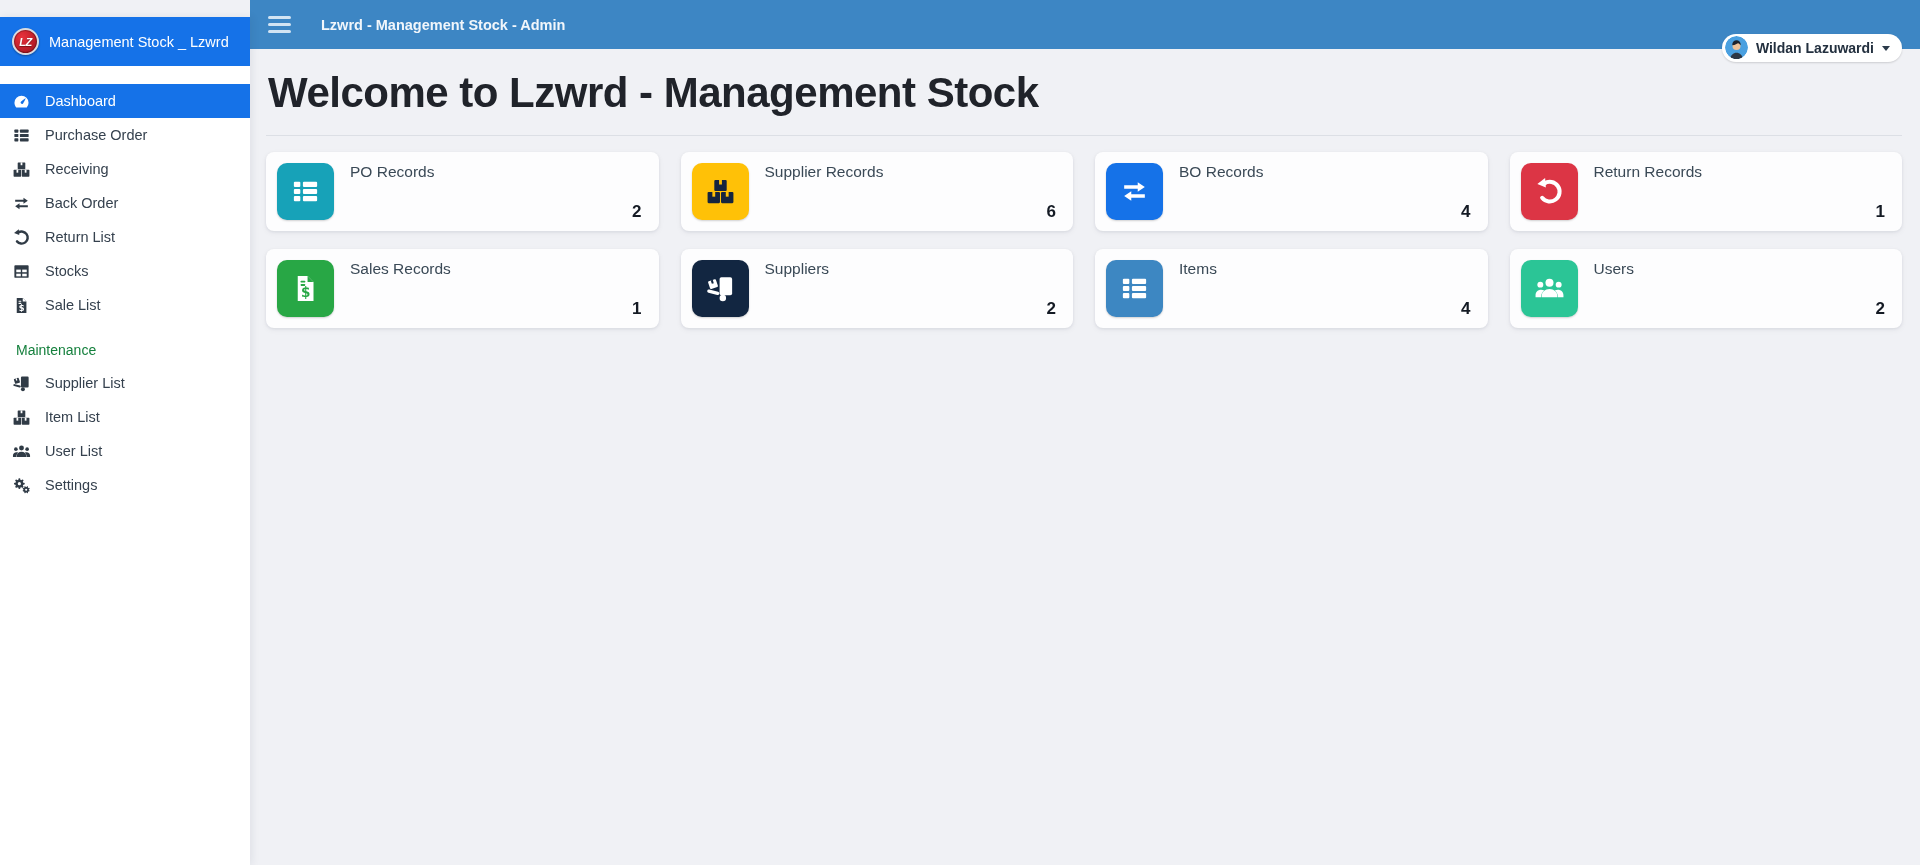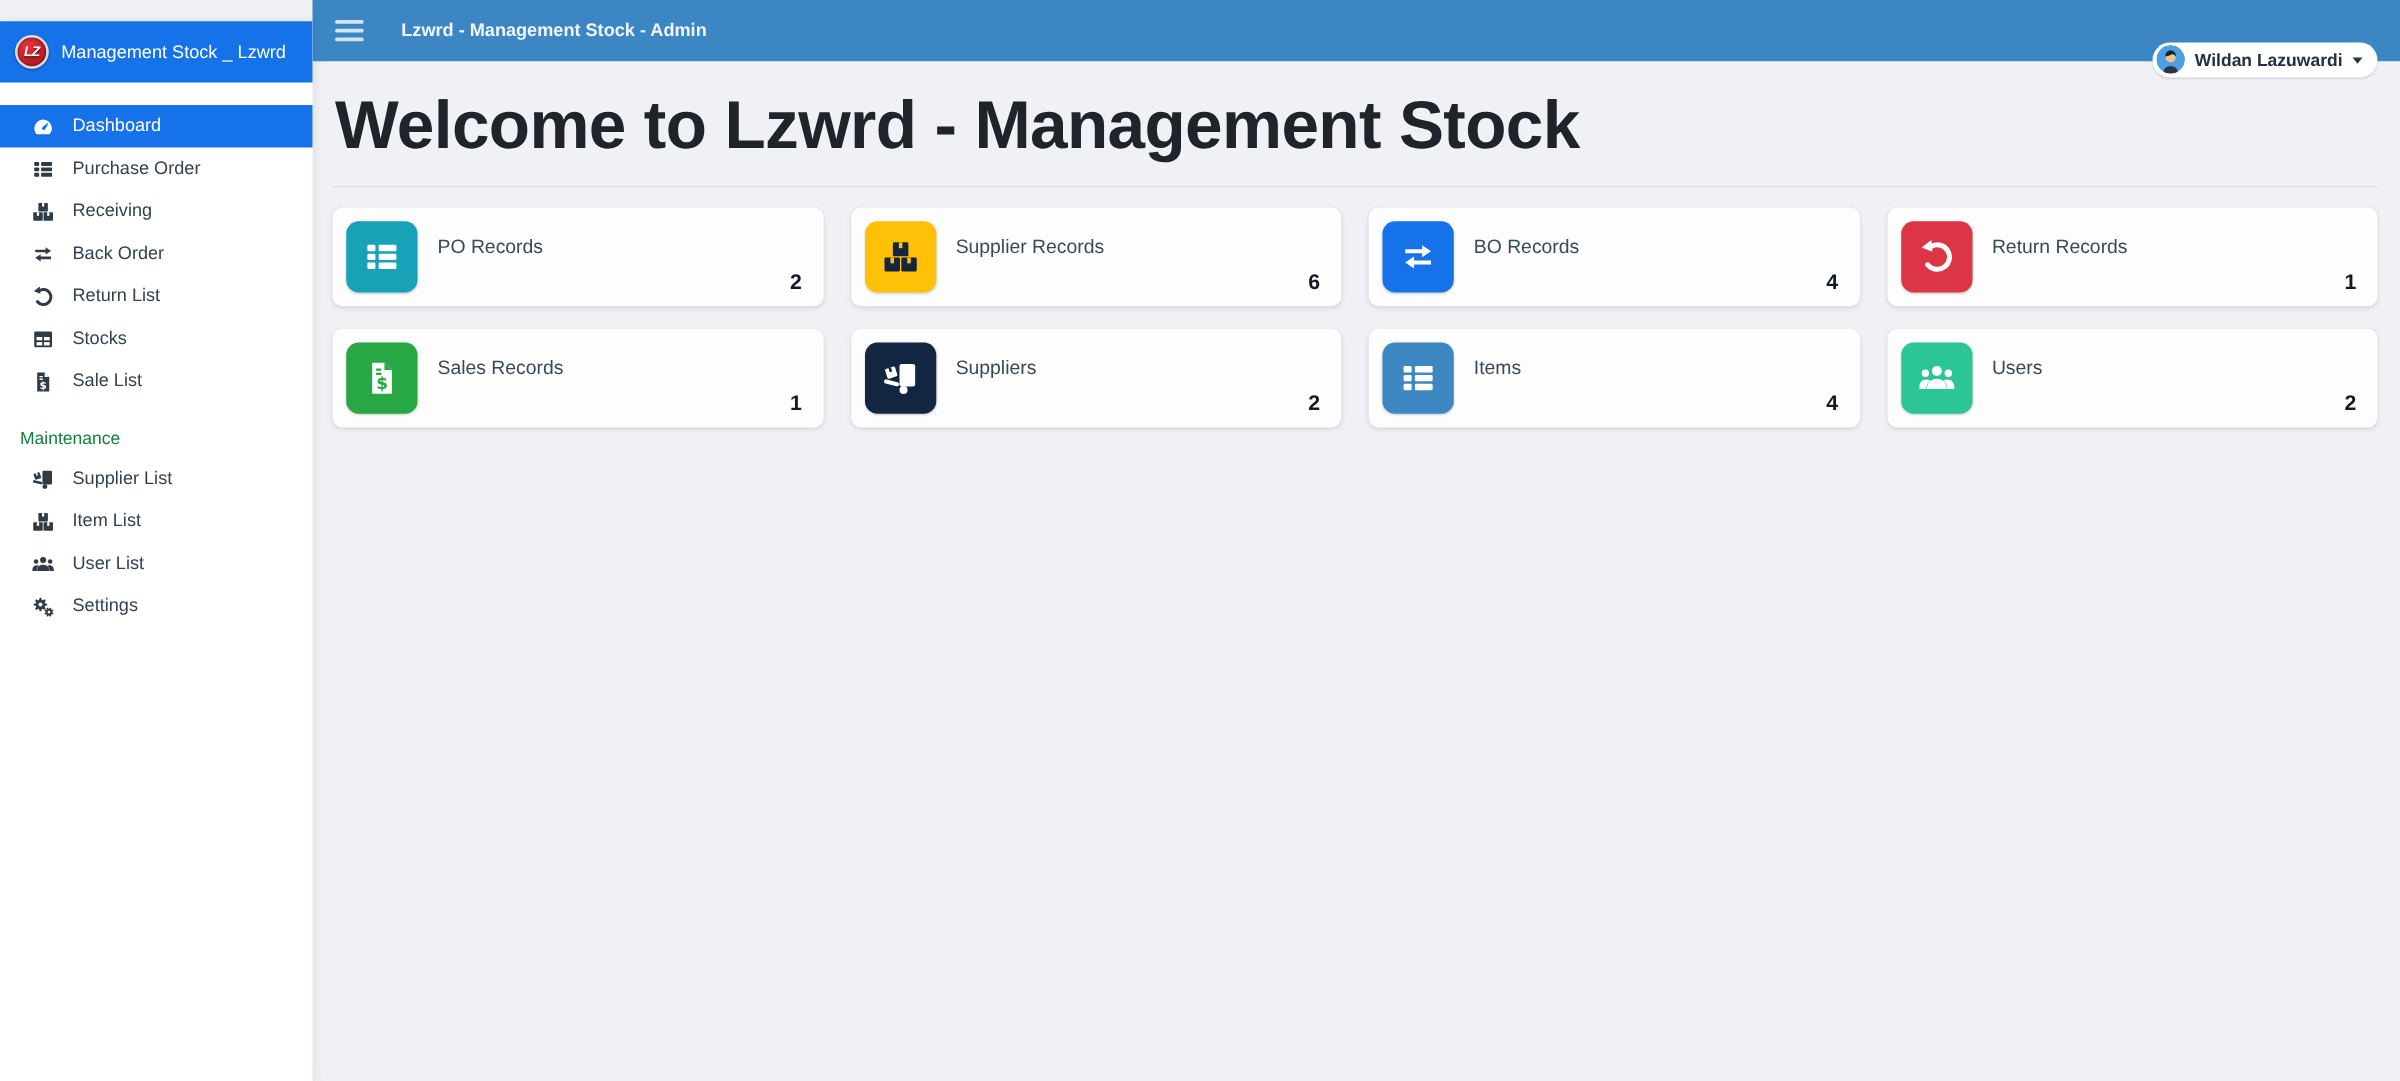--- a/index.html
+++ b/index.html
@@ -20,21 +20,21 @@
   .sidebar{position:absolute;left:0;top:17px;bottom:0;width:250px;background:#fff;
     box-shadow:2px 0 8px rgba(30,40,60,.08);z-index:5;}
   .brand{height:49px;background:var(--brand-blue);display:flex;align-items:center;gap:10px;padding:0 12px;cursor:pointer;}
   .logo-badge{width:27px;height:27px;border-radius:50%;flex:0 0 auto;
     background:radial-gradient(circle at 35% 30%,#e8323c 0%,#c01f2a 55%,#8f141d 100%);
     border:2px solid #d9dbdf;box-shadow:0 1px 2px rgba(0,0,0,.35), inset 0 0 0 1px rgba(0,0,0,.25);
     display:flex;align-items:center;justify-content:center;}
   .logo-badge span{color:#fff;font-weight:800;font-style:italic;font-size:11px;letter-spacing:-.5px;text-shadow:0 1px 1px rgba(0,0,0,.4);}
   .brand-title{color:#ffffff;font-size:14.5px;white-space:nowrap;}
   .side-nav{padding-top:18px;}
-  .nav-item{height:34px;display:flex;align-items:center;gap:14px;padding:0 14px 0 25px;
+  .nav-item{height:34px;display:flex;align-items:center;gap:14px;padding:0 14px 0 12px;
     color:var(--sidebar-text);font-size:14.5px;cursor:pointer;}
   .nav-item .icn{width:19px;height:19px;flex:0 0 auto;display:flex;align-items:center;justify-content:center;color:#303b46;}
   .nav-item .cut{fill:#fff;}
   .nav-item.active{background:var(--brand-blue);color:#fff;}
   .nav-item.active .icn{color:#fff;}
   .nav-item.active .cut{fill:var(--brand-blue);}
   .nav-item .undo-stroke{stroke:currentColor;fill:none;}
   .section-label{margin-top:12px;padding:8px 16px;font-size:14px;color:#15803d;}
 
   
@@ -48,33 +48,33 @@
     height:28px;padding:0 12px 0 3px;cursor:pointer;box-shadow:0 1px 2px rgba(0,0,0,.15);margin-top:46px;}
   .avatar{width:23px;height:23px;border-radius:50%;overflow:hidden;flex:0 0 auto;}
   .avatar svg{width:100%;height:100%;}
   .user-name{font-size:14px;font-weight:700;color:#23303f;white-space:nowrap;}
   .caret{width:0;height:0;border-left:4.5px solid transparent;border-right:4.5px solid transparent;
     border-top:5px solid #2b3a4a;margin-top:1px;}
 
   
   .content{position:absolute;left:250px;top:49px;right:0;bottom:0;background:var(--page-bg);
     padding:12px 18px 0 16px;overflow:hidden;}
-  .page-title{font-size:54px;font-weight:600;color:#20232a;letter-spacing:-.5px;margin:8px 0 0 2px;}
+  .page-title{font-size:42px;font-weight:600;color:#20232a;letter-spacing:-.5px;margin:8px 0 0 2px;}
   .divider{border-bottom:1px solid #dcdfe5;margin-top:18px;}
   .cards{margin-top:16px;display:grid;grid-template-columns:repeat(4,1fr);column-gap:22px;row-gap:18px;}
   .card{position:relative;background:var(--card-bg);border-radius:8px;height:79px;padding:11px 16px 11px 11px;
     display:flex;cursor:pointer;
     box-shadow:0 1px 3px rgba(20,30,60,.08),0 2px 6px rgba(20,30,60,.05);}
   .tile{width:57px;height:57px;border-radius:10px;flex:0 0 auto;background:var(--tile);
     color:var(--tile-icn,#fff);display:flex;align-items:center;justify-content:center;
     box-shadow:0 1px 2px rgba(0,0,0,.18);}
   .tile .icn{width:31px;height:31px;}
   .tile .cut{fill:var(--tile);}
   .tile .undo-stroke{stroke:currentColor;fill:none;}
-  .card-label{margin-left:16px;margin-top:12px;font-size:15.5px;color:#3a4956;}
+  .card-label{margin-left:16px;margin-top:0;font-size:15.5px;color:#3a4956;}
   .card-count{position:absolute;right:17px;bottom:9px;font-size:17px;font-weight:700;color:var(--count-text);}
 </style>
 </head>
 <body>
 
 <aside class="sidebar">
   <div class="brand">
     <span class="logo-badge">
         <span>LZ</span>
       </span>

